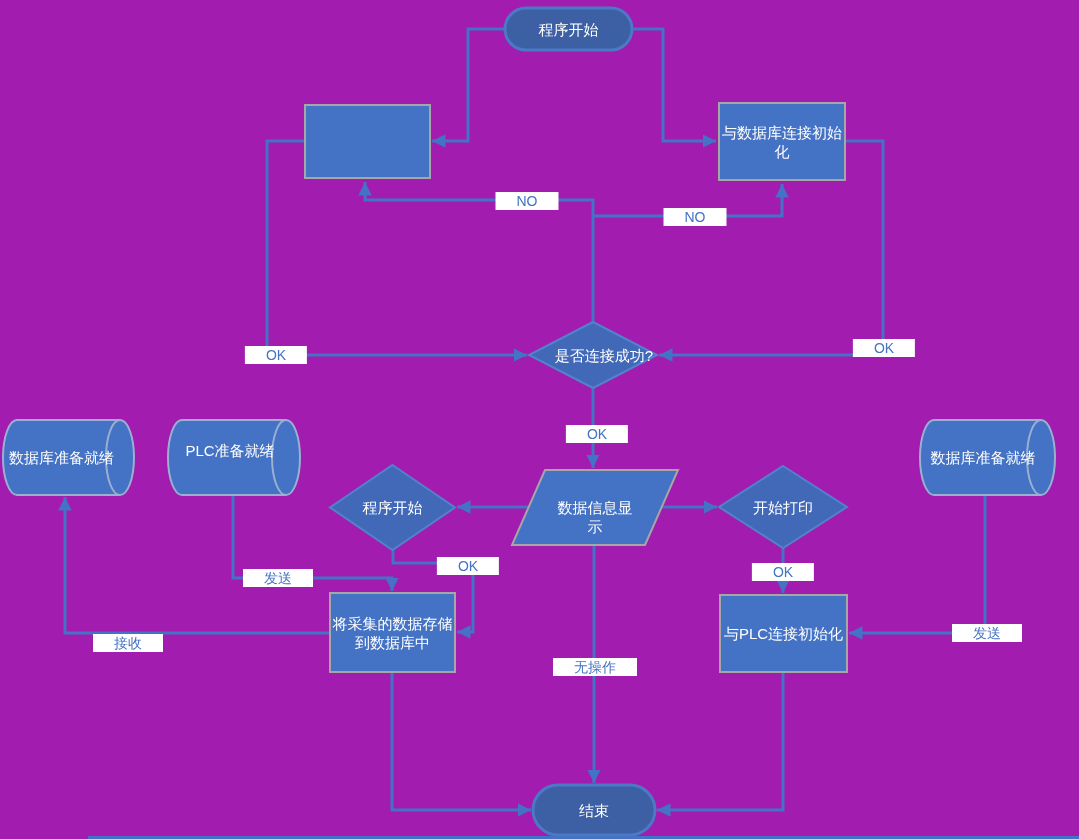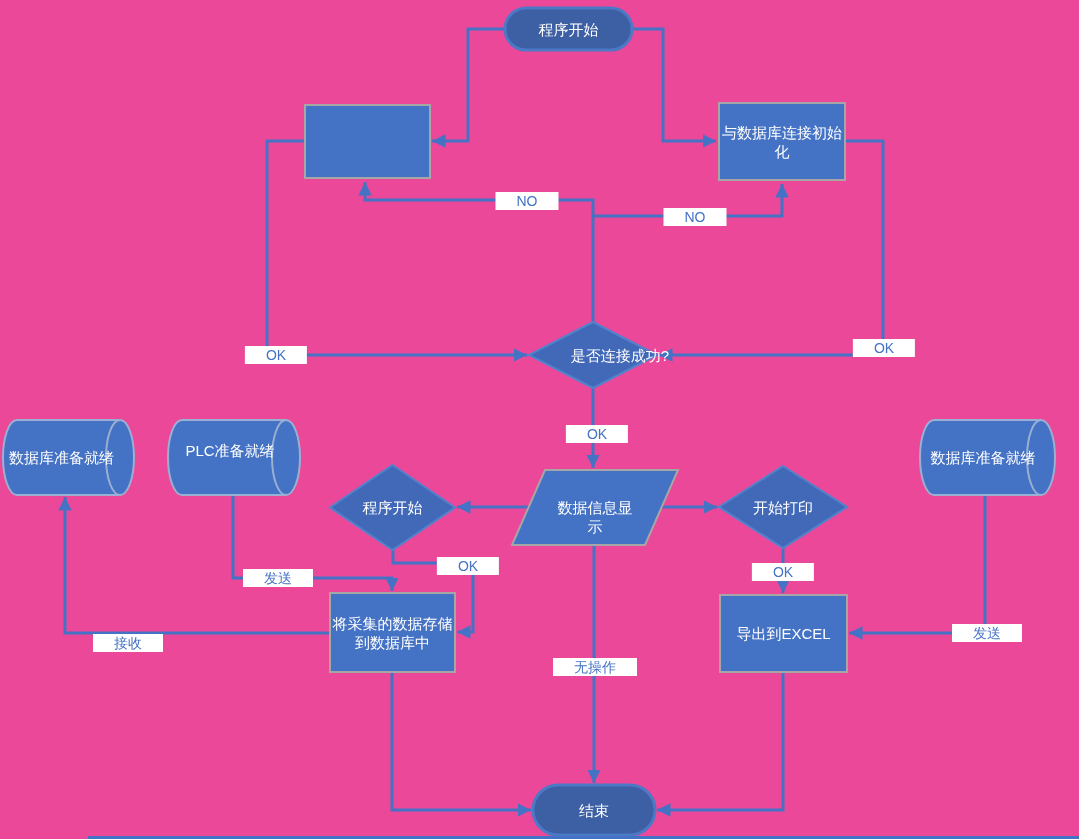--- a/index.html
+++ b/index.html
@@ -1,17 +1,17 @@
 <!DOCTYPE html>
 <html><head>
 <meta charset="utf-8">
 <style>
   html,body { margin:0; padding:0; background:#000; }
   #stage {
-    position:relative; width:1079px; height:839px; background:#ec4899;
+    position:relative; width:1079px; height:839px; background:#a21caf;
     font-family:"Liberation Sans","DejaVu Sans",sans-serif; overflow:hidden;
   }
   #flow-svg { position:absolute; left:0; top:0; }
   .nl {
     position:absolute; display:flex; align-items:center; justify-content:center;
     text-align:center; color:#ffffff; font-size:15px; line-height:19px;
     pointer-events:none;
   }
   .el {
     position:absolute; transform:translate(-50%,-50%);
@@ -75,29 +75,29 @@
       <path fill="none" d="M120,420 A14,37.5 0 0 0 120,495"></path>
       <path d="M182,420 H286 A14,37.5 0 0 1 286,495 H182 A14,37.5 0 0 1 182,420 Z"></path>
       <path fill="none" d="M286,420 A14,37.5 0 0 0 286,495"></path>
       <path d="M934,420 H1041 A14,37.5 0 0 1 1041,495 H934 A14,37.5 0 0 1 934,420 Z"></path>
       <path fill="none" d="M1041,420 A14,37.5 0 0 0 1041,495"></path>
     </g>
   </svg>
 
   <div class="nl" style="left:505px;top:8px;width:127px;height:42px">程序开始</div>
   <div class="nl" style="left:719px;top:103px;width:126px;height:77px">与数据库连接初始化</div>
-  <div class="nl" style="left:556px;top:322px;width:128px;height:66px">是否连接成功?</div>
+  <div class="nl" style="left:540px;top:322px;width:128px;height:66px">是否连接成功?</div>
   <div class="nl" style="left:3px;top:420px;width:117px;height:75px">数据库准备就绪</div>
   <div class="nl" style="left:171px;top:420px;width:118px;height:61px">PLC准备就绪</div>
   <div class="nl" style="left:923px;top:420px;width:120px;height:75px">数据库准备就绪</div>
   <div class="nl" style="left:330px;top:465px;width:125px;height:85px">程序开始</div>
   <div class="nl" style="left:553px;top:470px;width:84px;height:94px">数据信息显示</div>
   <div class="nl" style="left:330px;top:593px;width:125px;height:79px">将采集的数据存储到数据库中</div>
   <div class="nl" style="left:719px;top:466px;width:128px;height:82px">开始打印</div>
-  <div class="nl" style="left:720px;top:595px;width:127px;height:77px">导出到EXCEL</div>
+  <div class="nl" style="left:720px;top:595px;width:127px;height:77px">与PLC连接初始化</div>
   <div class="nl" style="left:533px;top:785px;width:122px;height:50px">结束</div>
 
   <div class="el" style="left:527px;top:201px">NO</div>
   <div class="el" style="left:695px;top:217px">NO</div>
   <div class="el" style="left:276px;top:355px">OK</div>
   <div class="el" style="left:884px;top:348px">OK</div>
   <div class="el" style="left:597px;top:434px">OK</div>
   <div class="el" style="left:468px;top:566px">OK</div>
   <div class="el" style="left:783px;top:572px">OK</div>
   <div class="el" style="left:278px;top:578px">发送</div>

